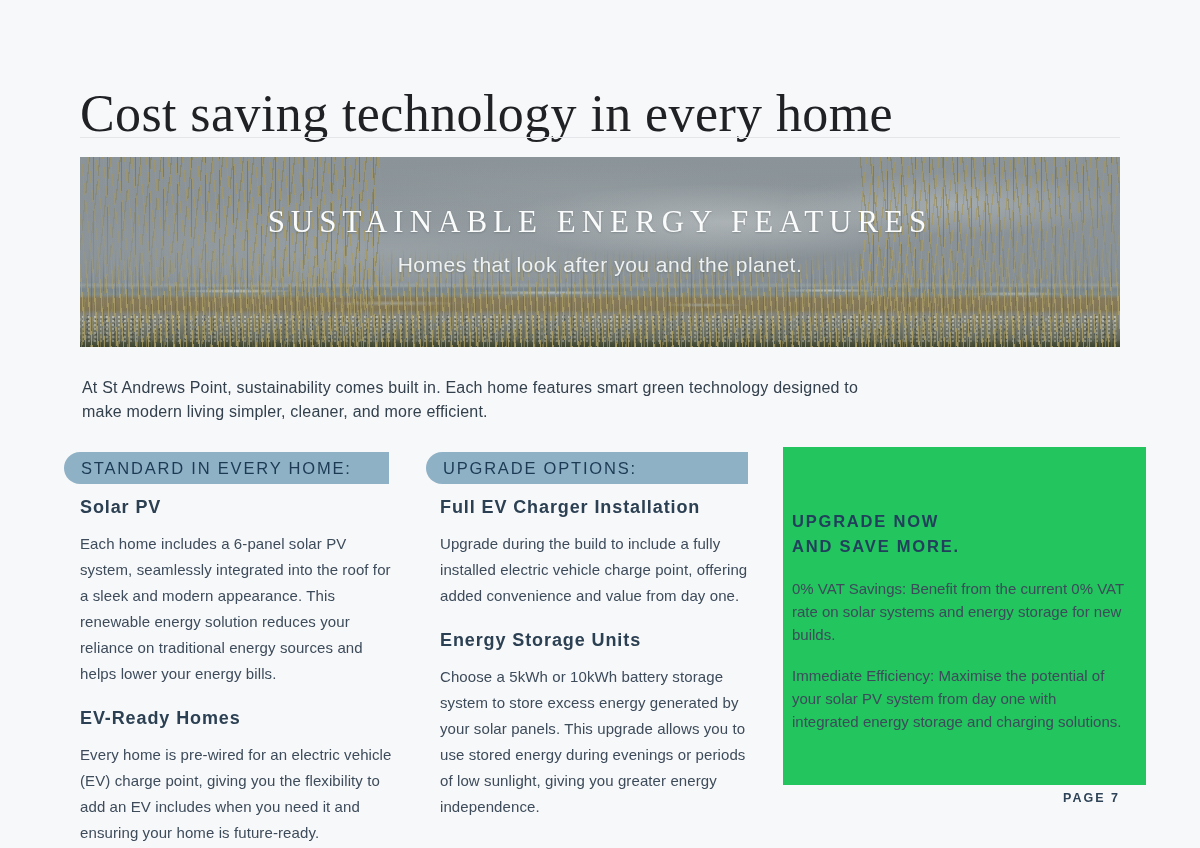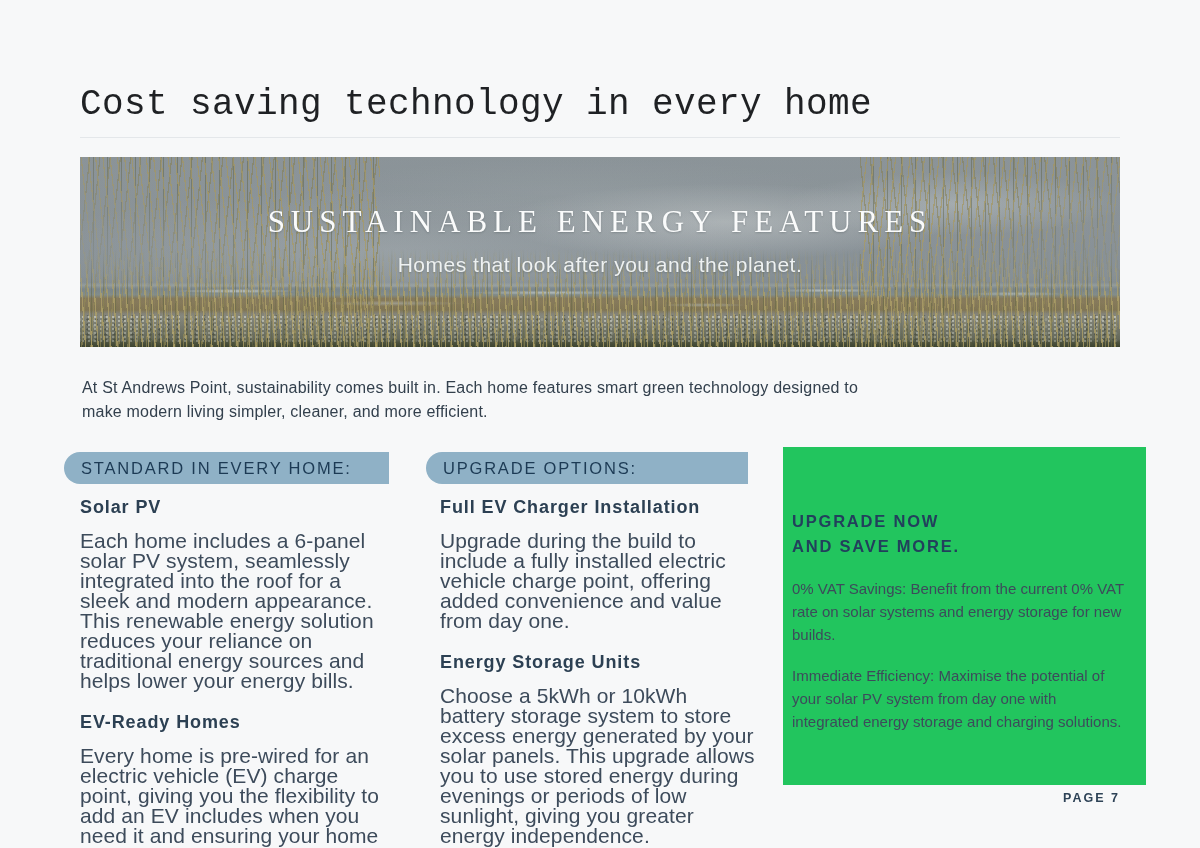--- a/index.html
+++ b/index.html
@@ -5,22 +5,22 @@
   html,body { margin:0; padding:0; background:#f7f8f9; }
   .page {
     position:relative; width:1200px; height:848px; overflow:hidden;
     background:#f7f8f9;
     font-family:"Liberation Sans","DejaVu Sans",sans-serif;
   }
 
   
   .page-title {
     position:absolute; left:80px; top:84px; margin:0;
-    font-family:Liberation Mono, monospace;
-    font-weight:400; font-size:36px; letter-spacing:0.4px; color:#1f2124;
+    font-family:Liberation Serif, serif;
+    font-weight:400; font-size:52px; letter-spacing:0.4px; color:#1f2124;text-align:right;
   }
   .title-rule {
     position:absolute; left:80px; top:137px; width:1040px; height:0;
     border-top:1px solid #e4e7ea;
   }
 
   
   .hero {
     position:absolute; left:80px; top:157px; width:1040px; height:190px; overflow:hidden;
     background:linear-gradient(180deg,
@@ -118,21 +118,21 @@
 
   
   .col { position:absolute; top:497px; }
   .col-standard { left:80px;  width:314px; }
   .col-upgrade  { left:440px; width:318px; }
   .section-heading {
     margin:0 0 13px 0; font-size:18px; font-weight:700;
     letter-spacing:0.9px; color:#2c4053; white-space:nowrap;
   }
   .section-body {
-    margin:0 0 21px 0; font-size:21px; line-height:20px;
+    margin:0 0 21px 0; font-size:15px; line-height:26px;
     letter-spacing:0.1px; color:#3d4b5b;
   }
 
   
   .promo {
     position:absolute; left:783px; top:447px; width:363px; height:338px;
     box-sizing:border-box; background:#22c55e; padding:62px 20px 0 9px;
   }
   .promo-heading {
     font-size:16.5px; font-weight:700; letter-spacing:1.8px;

